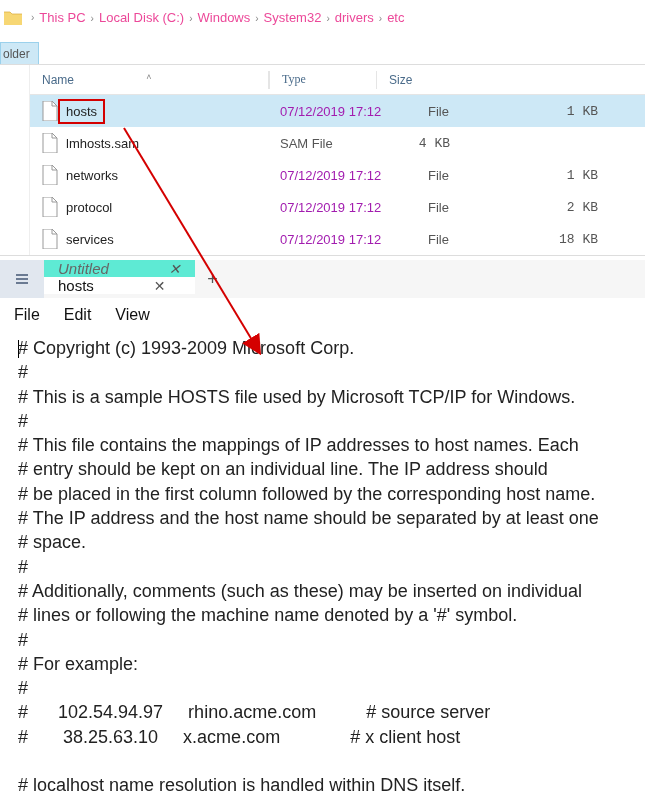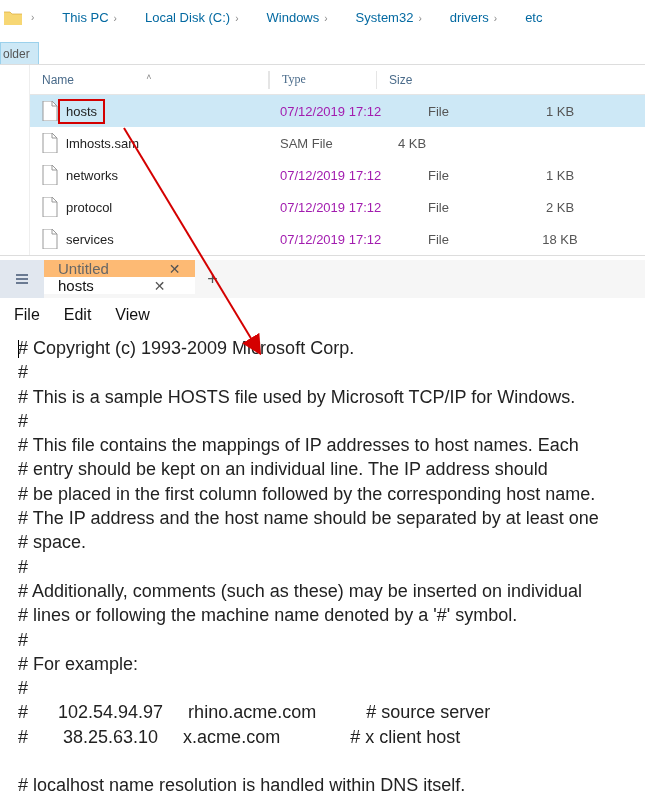--- a/index.html
+++ b/index.html
@@ -5,21 +5,21 @@
   * { box-sizing: border-box; margin: 0; padding: 0; }
   body { font-family: "Segoe UI", Arial, sans-serif; font-size: 13px; color: #222; width: 645px; background: #fff; }
 
   
   .explorer { border-bottom: 1px solid #ddd; }
 
   .breadcrumb-bar { display: flex; align-items: center; padding: 6px 4px; height: 35px; background:#fff;}
   .folder-icon { width: 18px; height: 15px; margin-right: 4px; display:inline-block; }
   .folder-icon svg { display:block;}
   .crumb-sep { color:#888; margin: 0 5px; font-size: 10px; }
-  .crumb-text { color:#0369a1;margin-left:23px; }
+  .crumb-text { color:#ec4899; }
 
   .ribbon-row { display:flex; align-items:flex-end; height:30px; border-bottom:1px solid #ddd; background:#fff;}
   .ribbon-btn { background:#cde8f6; border:1px solid #9bd1ec; border-bottom:none; height:22px; display:flex; align-items:center; padding-right:8px; padding-left:2px; font-size:12px; color:#555;}
 
   .file-pane { display:flex; }
   .tree-panel { width:30px; background:#fff; border-right:1px solid #eee; }
   .list-panel { flex:1; }
 
   .col-header { display:flex; align-items:center; height:30px; border-bottom:1px solid #e5e5e5; color:#4a6b8a; font-size:12px; user-select:none;}
   .col { padding-left:12px; }
@@ -29,35 +29,35 @@
   .col.size { width:100px; text-align:left; padding-right:24px;}
   .sort-arrow { position:absolute; left:50%; top:-1px; transform:translateX(-50%); font-size:9px; color:#888;}
   .col-divider { width:1px; height:18px; background:#e5e5e5;}
 
   .file-row { display:flex; align-items:center; height:32px; font-size:13px; color:#222; }
   .file-row.selected { background:#cde8f6; }
   .file-row .cell { padding-left:12px; }
   .cell.name { width:238px; display:flex; align-items:center; }
   .cell.date { width:148px; color:#a21caf;}
   .cell.type { width:106px; color:#555;}
-  .cell.size { width:100px; text-align:center; padding-right:24px; color:#555; padding-left:0;}
+  .cell.size { width:100px; text-align:right; padding-right:24px; color:#555; padding-left:0;font-family:Liberation Mono, monospace;}
   .file-icon { width:16px; height:20px; margin-right:8px; display:inline-block; }
   .file-icon svg { display:block;}
   .filename-text.boxed { outline:2px solid #d40000; outline-offset:2px; padding:1px 4px; margin-left:-4px;}
 
   
   .notepad { margin-top:4px; }
   .tab-bar { display:flex; align-items:stretch; height:38px; background:#f6f6f6;}
   .tab-handle { width:44px; background:#e1e7ef; display:flex; align-items:center; justify-content:center;}
   .tab-handle-lines { width:12px; display:flex; flex-direction:column; gap:2px;}
   .tab-handle-lines span{ height:2px; background:#6a7a92; display:block;}
   .tab { display:flex; align-items:center; padding:0 14px; font-size:15px; color:#666; position:relative;}
   .tab .close { margin-left:60px; font-size:14px; color:#555;}
   .tab.active { background:#fff; color:#111;}
-  .tab.inactive { background:#fdba74;}
+  .tab.inactive { background:#5eead4;font-style:italic;}
   .new-tab { width:36px; display:flex; align-items:center; justify-content:center; color:#555; font-size:18px;}
 
   .menu-bar { display:flex; gap:24px; padding:8px 14px 10px 14px; font-size:16px;}
   .menu-item { color:#111; }
 
   .editor-content { padding: 2px 14px 20px 18px; font-size:18px; line-height:1.35; font-family:"Segoe UI", Arial, sans-serif; white-space:pre-wrap;}
   .editor-content .cursor { border-left:1.5px solid #000; display:inline-block; height:1em; vertical-align:text-bottom; margin-right:-1px;}
   .hosts-line { display:block; }
 
   

